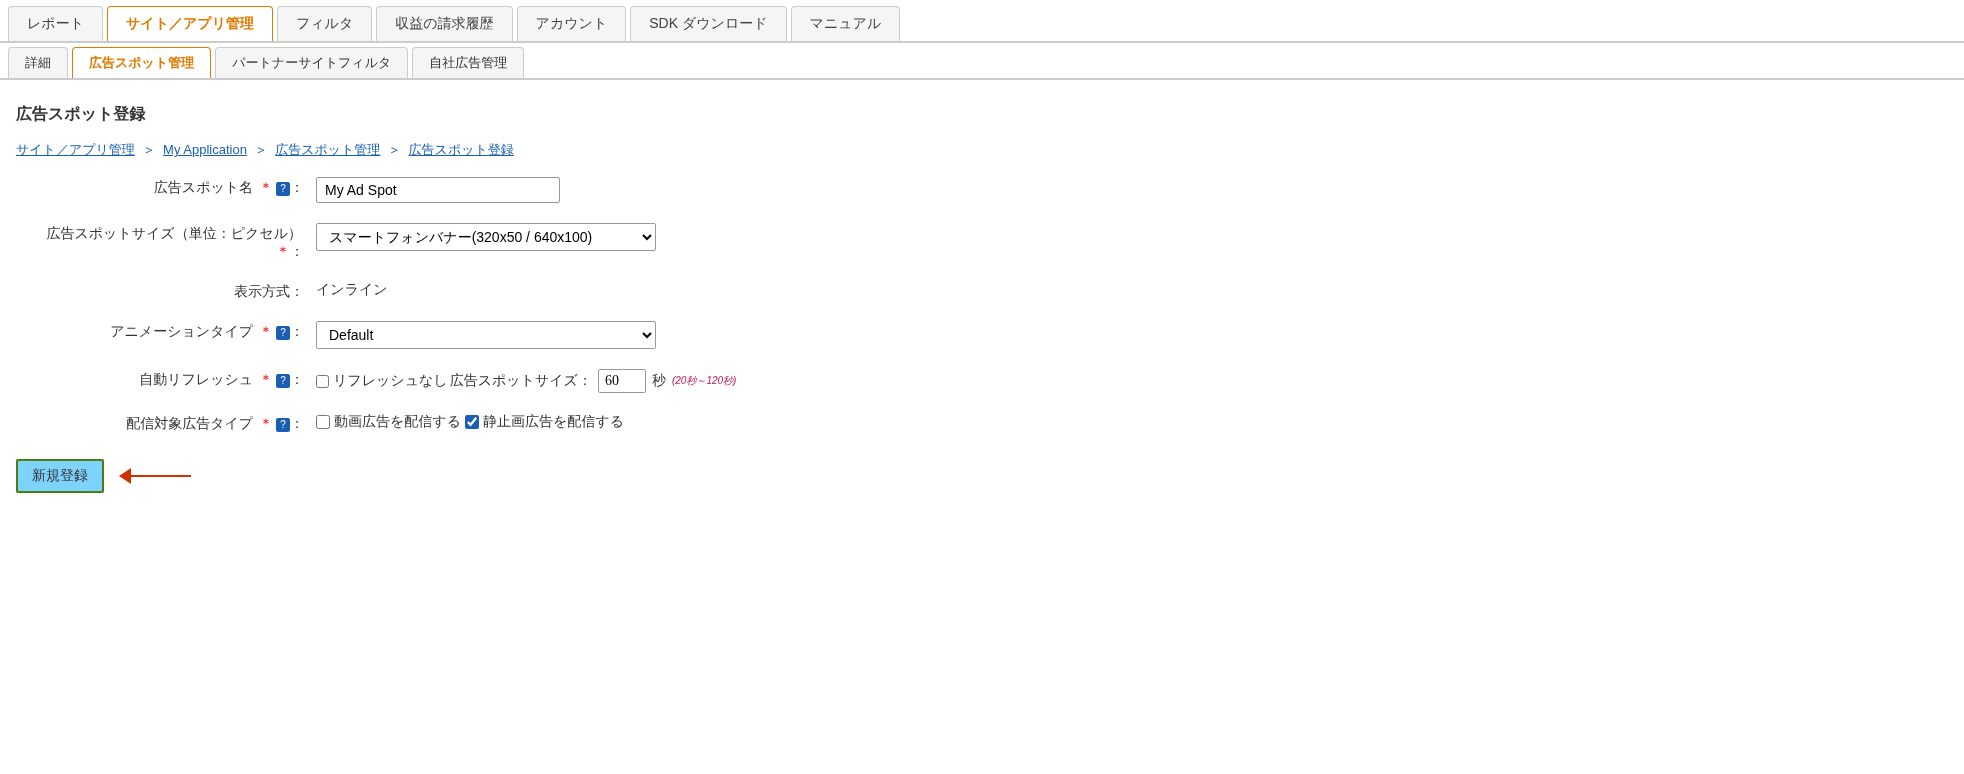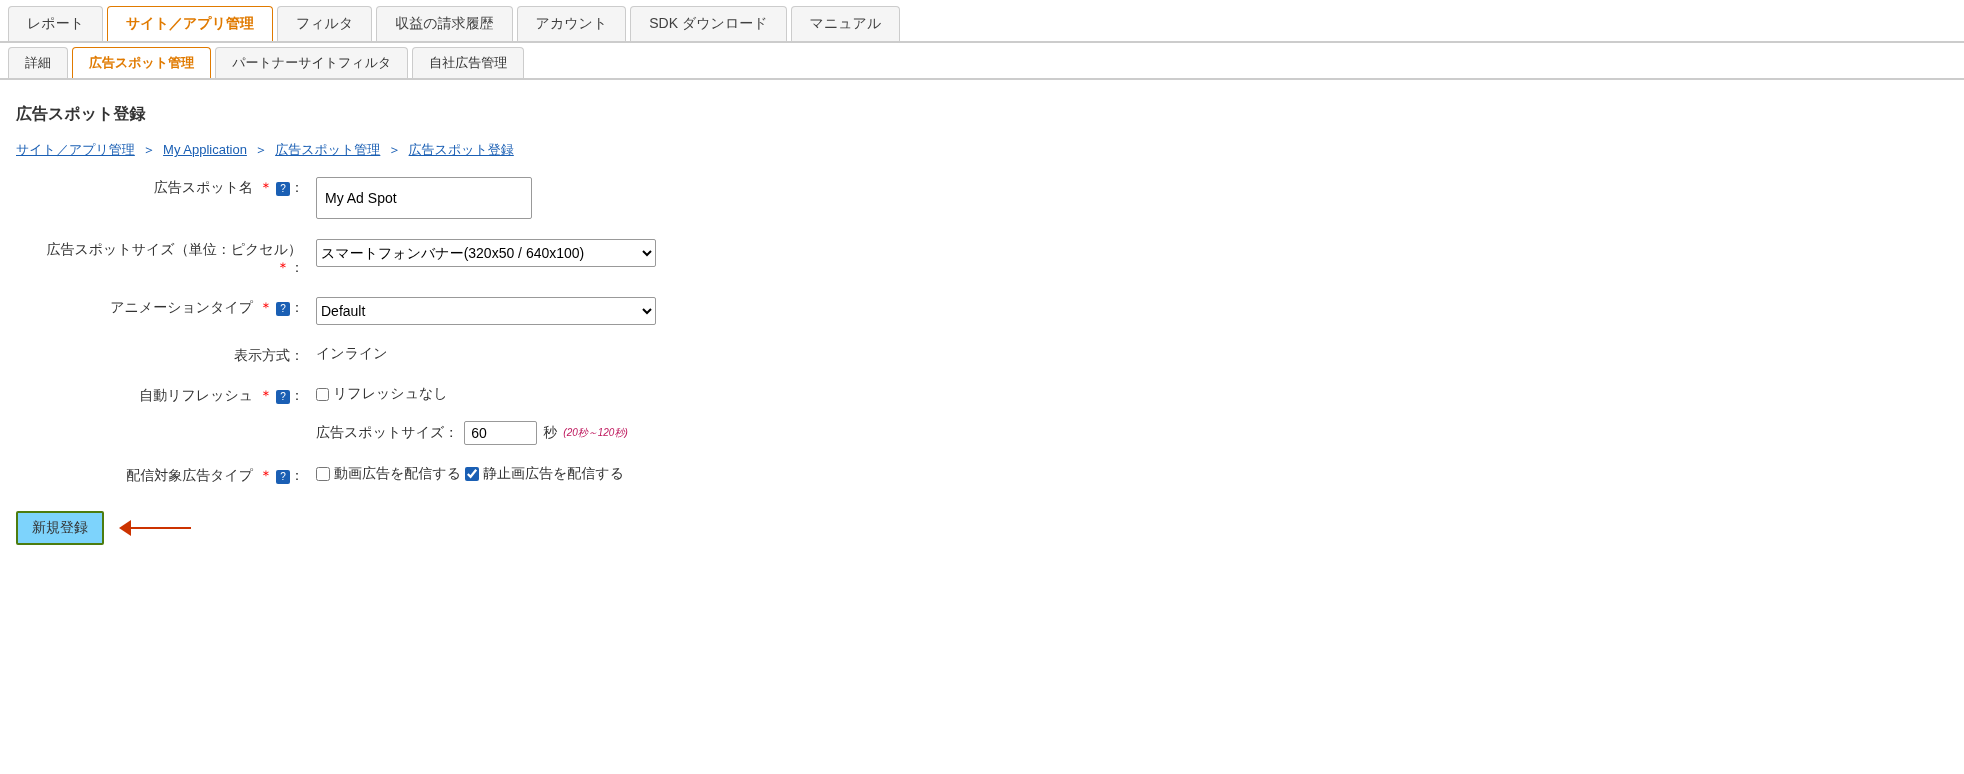--- a/index.html
+++ b/index.html
@@ -117,55 +117,56 @@
       border-radius: 2px;
       margin-left: 3px;
       cursor: pointer;
     }
     .form-value {
       flex: 1;
       padding-top: 2px;
     }
     .form-value input[type="text"] {
       border: 1px solid #999;
-      padding: 12px 8px;
-      font-size: 14px;
-      width: 216px;
+      padding: 4px 8px;
+      font-size: 14px;
+      width: 244px;
       border-radius: 2px;
     }
     .form-value select {
       border: 1px solid #999;
-      padding: 4px 0;
+      padding: 4px 8px;
       font-size: 14px;
       width: 340px;
       border-radius: 2px;
       background: #fff;
       cursor: pointer;
     }
     .form-value .inline-text {
       font-size: 14px;
       padding-top: 4px;
     }
 
     .refresh-row {
       display: flex;
-      flex-direction: column;
-      gap: 18px;
+      flex-direction: row;
+      gap: 2px;
     }
     .refresh-sub {
       display: flex;
       align-items: center;
       gap: 6px;
     }
     .refresh-sub input[type="text"] {
       border: 1px solid #999;
       padding: 3px 6px;
-      width: 73px;
-      font-size: 14px;
-      border-radius: 2px;
+      width: 48px;
+      font-size: 14px;
+      border-radius: 2px;
+      font-family: Liberation Serif, serif;
     }
     .refresh-sub .hint {
       font-size: 10px;
       font-style: italic;
       color: #be185d;
     }
 
     .ad-type-row {
       display: flex;
       align-items: center;
@@ -243,26 +244,26 @@
 <div class="form-area">
 <div class="form-row">
       <div class="form-label"><span>広告スポット名</span><span class="required"> ＊</span><span class="help">?</span><span>：</span></div>
       <div class="form-value"><input type="text" value="My Ad Spot" style=""></div>
     </div>
     <div class="form-row">
       <div class="form-label"><span>広告スポットサイズ（単位：ピクセル）</span><span class="required"> ＊</span><span>：</span></div>
       <div class="form-value"><select><option>スマートフォンバナー(320x50 / 640x100)</option><option>バナー(320x50)</option><option>レクタングル(300x250)</option><option>インタースティシャル(320x480)</option></select></div>
     </div>
     <div class="form-row">
+      <div class="form-label"><span>表示方式</span><span>：</span></div>
+      <div class="form-value"><span class="inline-text">インライン</span></div>
+    </div>
+    <div class="form-row">
       <div class="form-label"><span>アニメーションタイプ</span><span class="required"> ＊</span><span class="help">?</span><span>：</span></div>
       <div class="form-value"><select><option>Default</option><option>None</option><option>Fade</option><option>Slide</option></select></div>
-    </div>
-    <div class="form-row">
-      <div class="form-label"><span>表示方式</span><span>：</span></div>
-      <div class="form-value"><span class="inline-text">インライン</span></div>
     </div>
     <div class="form-row">
       <div class="form-label"><span>自動リフレッシュ</span><span class="required"> ＊</span><span class="help">?</span><span>：</span></div>
       <div class="form-value">
         <div class="refresh-row">
           <div style="display: flex; align-items: center; gap: 4px;">
             <input type="checkbox" style="">
             <span>リフレッシュなし</span>
           </div>
           <div class="refresh-sub">

